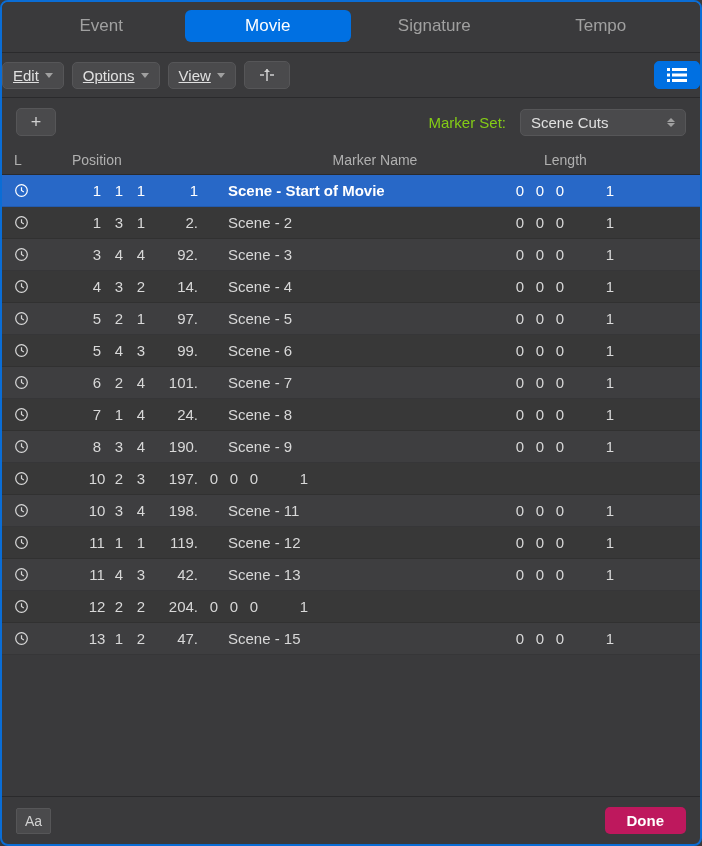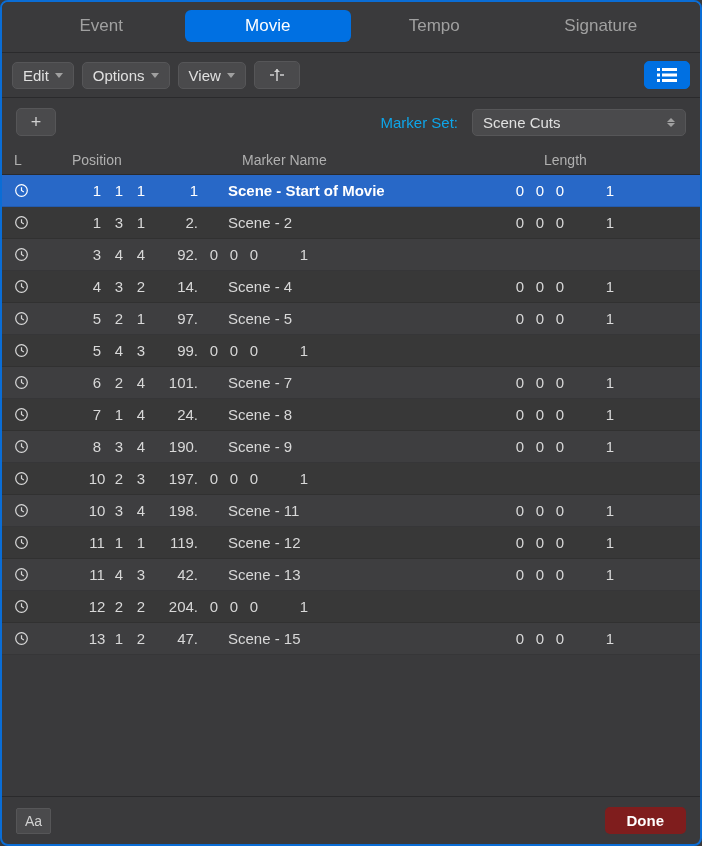--- a/index.html
+++ b/index.html
@@ -38,23 +38,24 @@
     }
     .top-tab.active {
       background: #0070e2;
       color: #ffffff;
       font-weight: 500;
     }
     
     .toolbar {
       display: flex;
       align-items: center;
-      padding: 8px 10px;
+      padding: 8px 0;
       gap: 8px;
       border-bottom: 1px solid #2a2a2c;
+      text-decoration: underline;
     }
     .menu-btn {
       background: #4a4a4c;
       border: 1px solid #565658;
       color: #e0e0e0;
       padding: 4px 10px;
       border-radius: 5px;
       font-size: 15px;
       display: flex;
       align-items: center;
@@ -104,30 +105,30 @@
       align-items: center;
       justify-content: center;
       cursor: pointer;
       color: #d0d0d0;
       font-size: 18px;
       font-weight: 400;
     }
     .markerset-label {
       margin-left: auto;
       font-size: 15px;
-      color: #0ea5e9;
+      color: #84cc16;
     }
     .markerset-select {
       background: #4a4a4c;
       border: 1px solid #565658;
       border-radius: 5px;
       padding: 4px 10px;
       font-size: 15px;
       color: #e0e0e0;
-      width: 214px;
+      width: 166px;
       display: flex;
       align-items: center;
       justify-content: space-between;
       cursor: pointer;
     }
     .updown {
       display: flex;
       flex-direction: column;
       gap: 1px;
     }
@@ -143,21 +144,21 @@
     .table-header {
       display: flex;
       padding: 6px 12px;
       font-size: 14px;
       color: #b0b0b0;
       border-bottom: 1px solid #2a2a2c;
       background: #3a3a3c;
     }
     .col-l { width: 28px; }
     .col-pos { width: 160px; padding-left: 30px; }
-    .col-name { flex: 1; padding-left: 40px; }
+    .col-name { flex: 1; padding-left: 40px; text-align: center; }
     .col-len { width: 180px; padding-left: 36px; }
     
     .table-body {
       flex: 1;
       overflow-y: auto;
       border-bottom: 1px solid #2a2a2c;
     }
     .table-row {
       display: flex;
       align-items: center;
@@ -229,21 +230,21 @@
       background: #4a4a4c;
       border: 1px solid #565658;
       border-radius: 2px;
       padding: 4px 8px;
       font-size: 14px;
       color: #d0d0d0;
       cursor: pointer;
     }
     .done-btn {
       margin-left: auto;
-      background: #7f1d1d;
+      background: #be185d;
       border: none;
       border-radius: 5px;
       padding: 5px 22px;
       font-size: 15px;
       font-weight: 600;
       color: #ffffff;
       cursor: pointer;
     }
     
     .table-body::-webkit-scrollbar {
@@ -257,22 +258,22 @@
       border-radius: 7px;
       border: 3px solid #3a3a3c;
     }
   </style>
 </head>
 <body>
 
 <div class="top-tabs">
   <div class="top-tab">Event</div>
   <div class="top-tab active">Movie</div>
+  <div class="top-tab">Signature</div>
   <div class="top-tab">Tempo</div>
-  <div class="top-tab">Signature</div>
 </div>
 
 <div class="toolbar">
   <button class="menu-btn">
     <span>Edit</span>
     <span class="chevron-down"></span>
   </button>
   <button class="menu-btn">
     <span>Options</span>
     <span class="chevron-down"></span>
@@ -371,20 +372,21 @@
           <circle cx="8" cy="8" r="6.2"></circle>
           <path d="M8 4.5 L8 8 L10.5 9.5"></path>
         </svg>
       </div>
       <div class="row-pos">
         <span class="p1">3</span>
         <span class="p2">4</span>
         <span class="p3">4</span>
         <span class="p4 dotted">92</span>
       </div>
+      <div class="row-name">Scene - 3</div>
       <div class="row-len">
         <span class="l1">0</span>
         <span class="l2">0</span>
         <span class="l3">0</span>
         <span class="l4">1</span>
       </div>
     </div>
     <div class="table-row">
       <div class="row-icon">
         <svg class="clock-svg" viewBox="0 0 16 16" fill="none" stroke="currentColor" stroke-width="1.3">
@@ -433,20 +435,21 @@
           <circle cx="8" cy="8" r="6.2"></circle>
           <path d="M8 4.5 L8 8 L10.5 9.5"></path>
         </svg>
       </div>
       <div class="row-pos">
         <span class="p1">5</span>
         <span class="p2">4</span>
         <span class="p3">3</span>
         <span class="p4 dotted">99</span>
       </div>
+      <div class="row-name">Scene - 6</div>
       <div class="row-len">
         <span class="l1">0</span>
         <span class="l2">0</span>
         <span class="l3">0</span>
         <span class="l4">1</span>
       </div>
     </div>
     <div class="table-row">
       <div class="row-icon">
         <svg class="clock-svg" viewBox="0 0 16 16" fill="none" stroke="currentColor" stroke-width="1.3">

